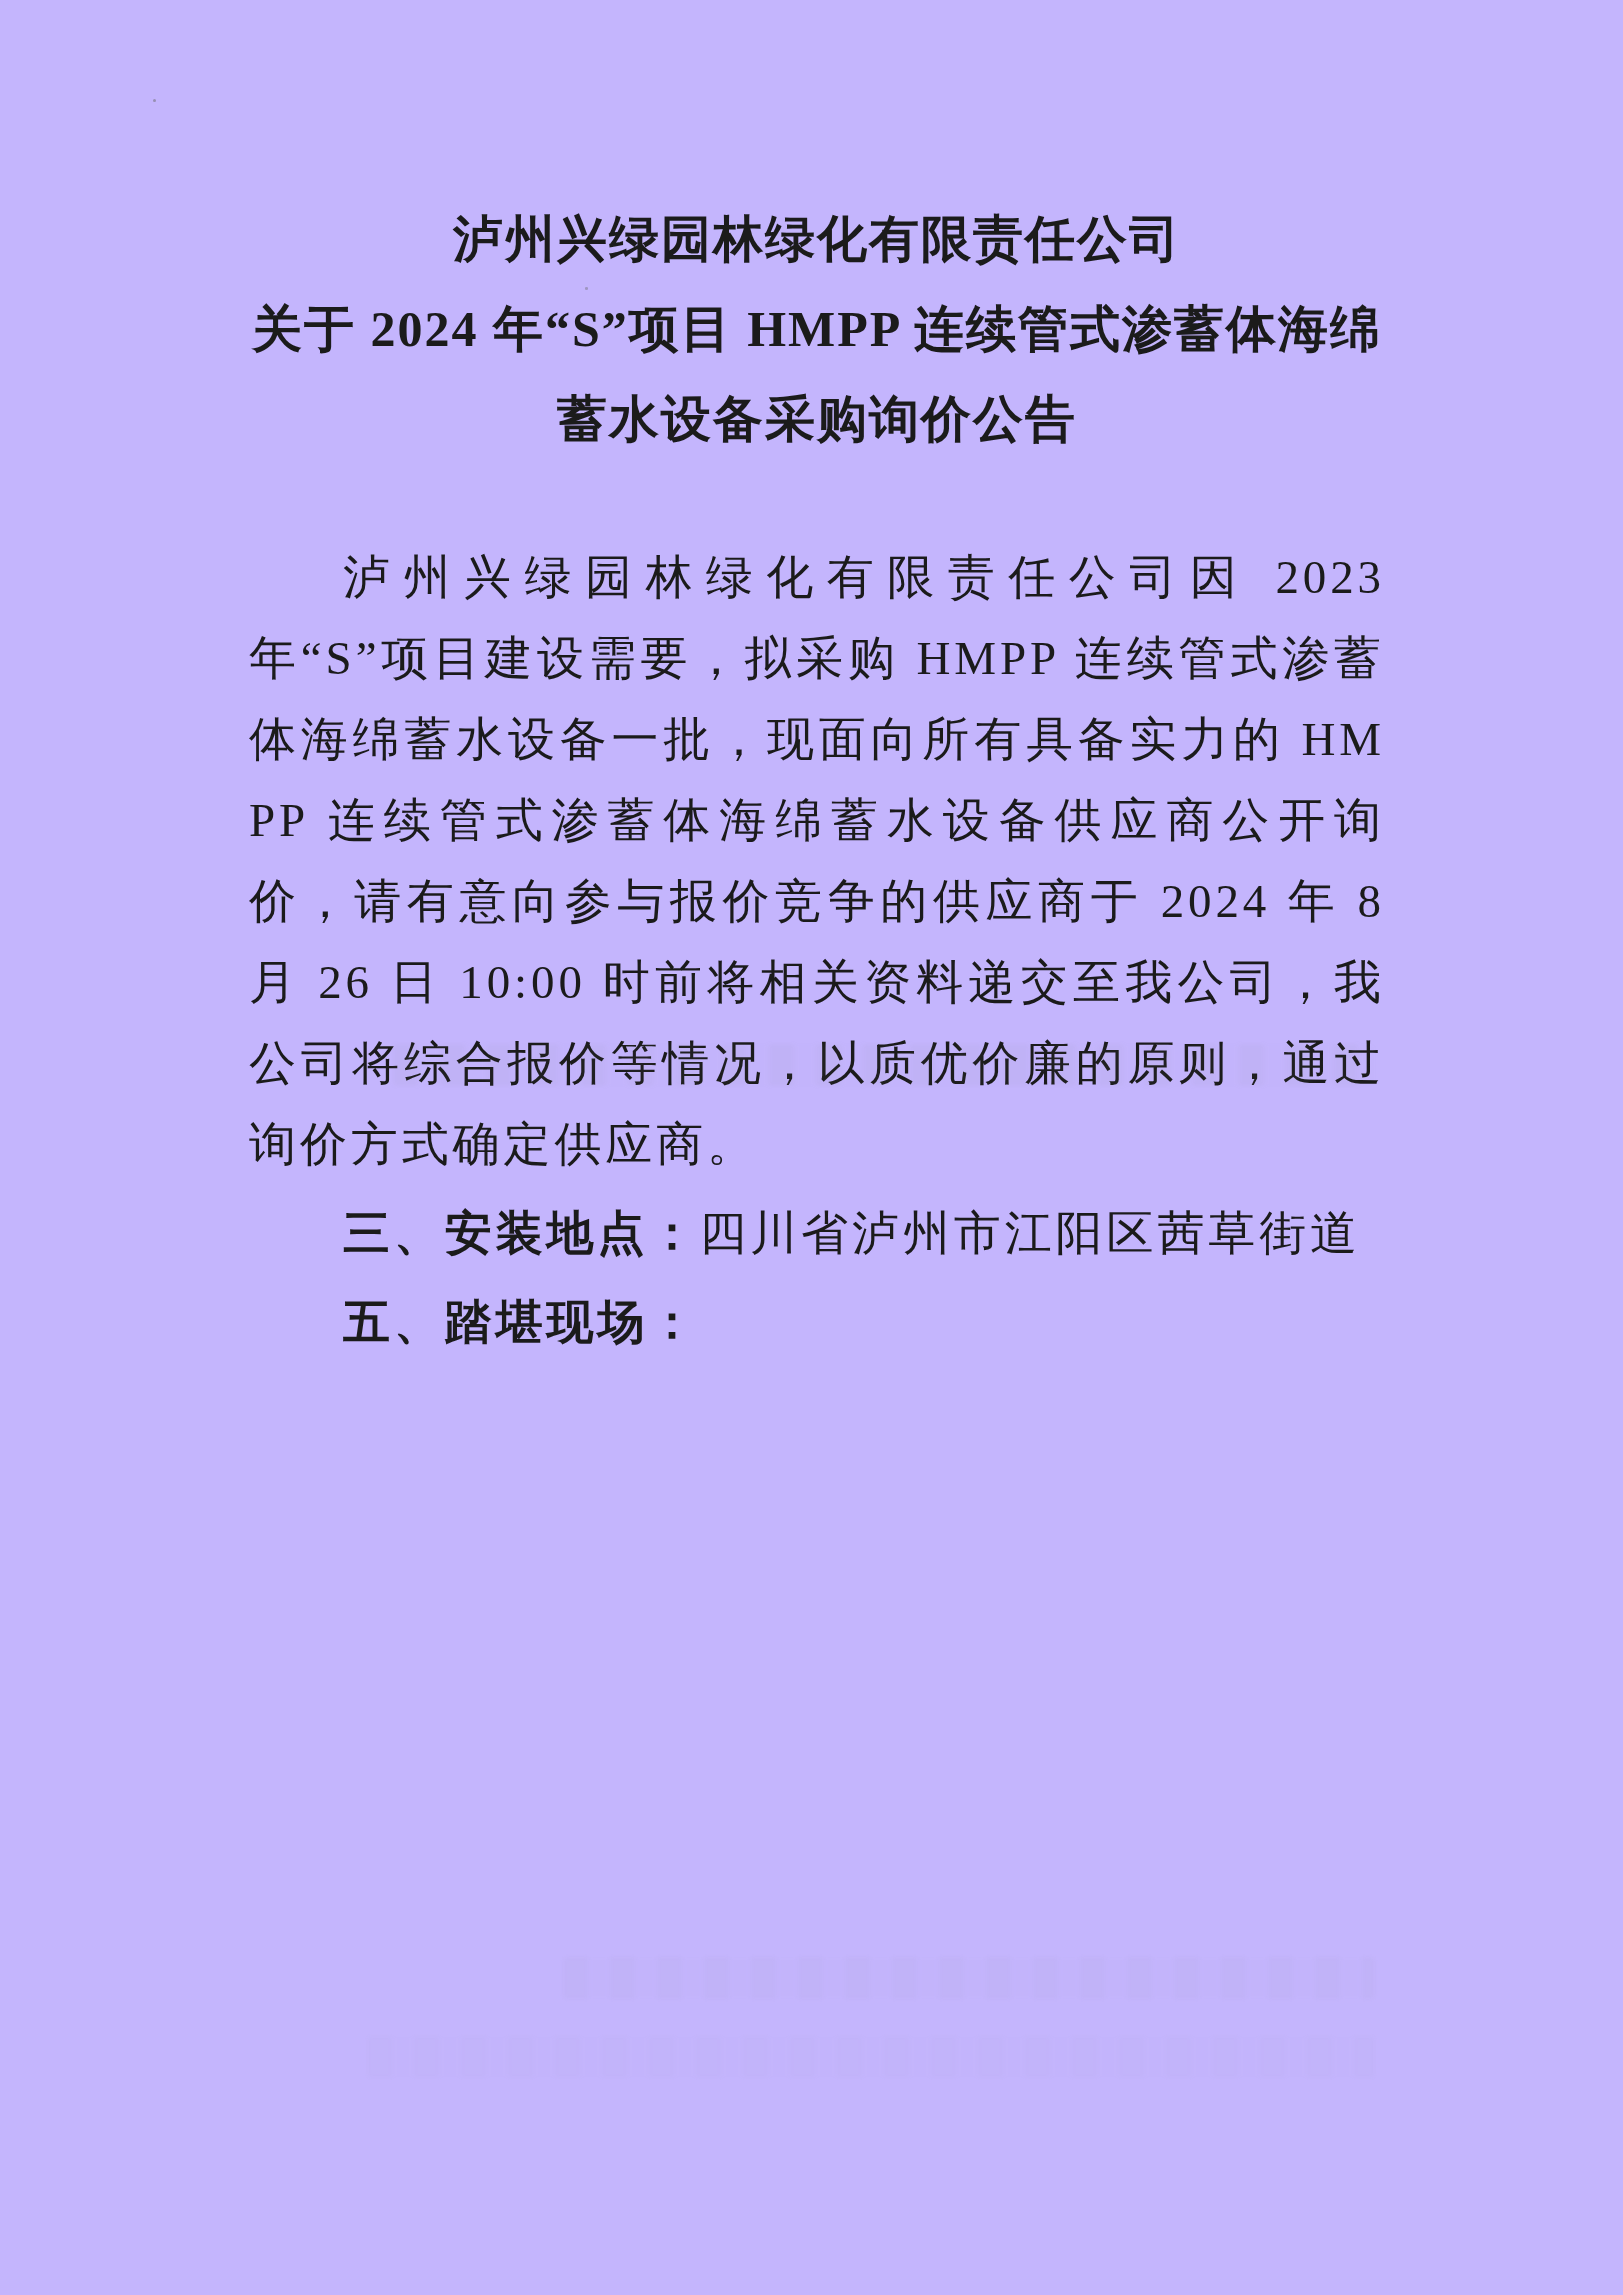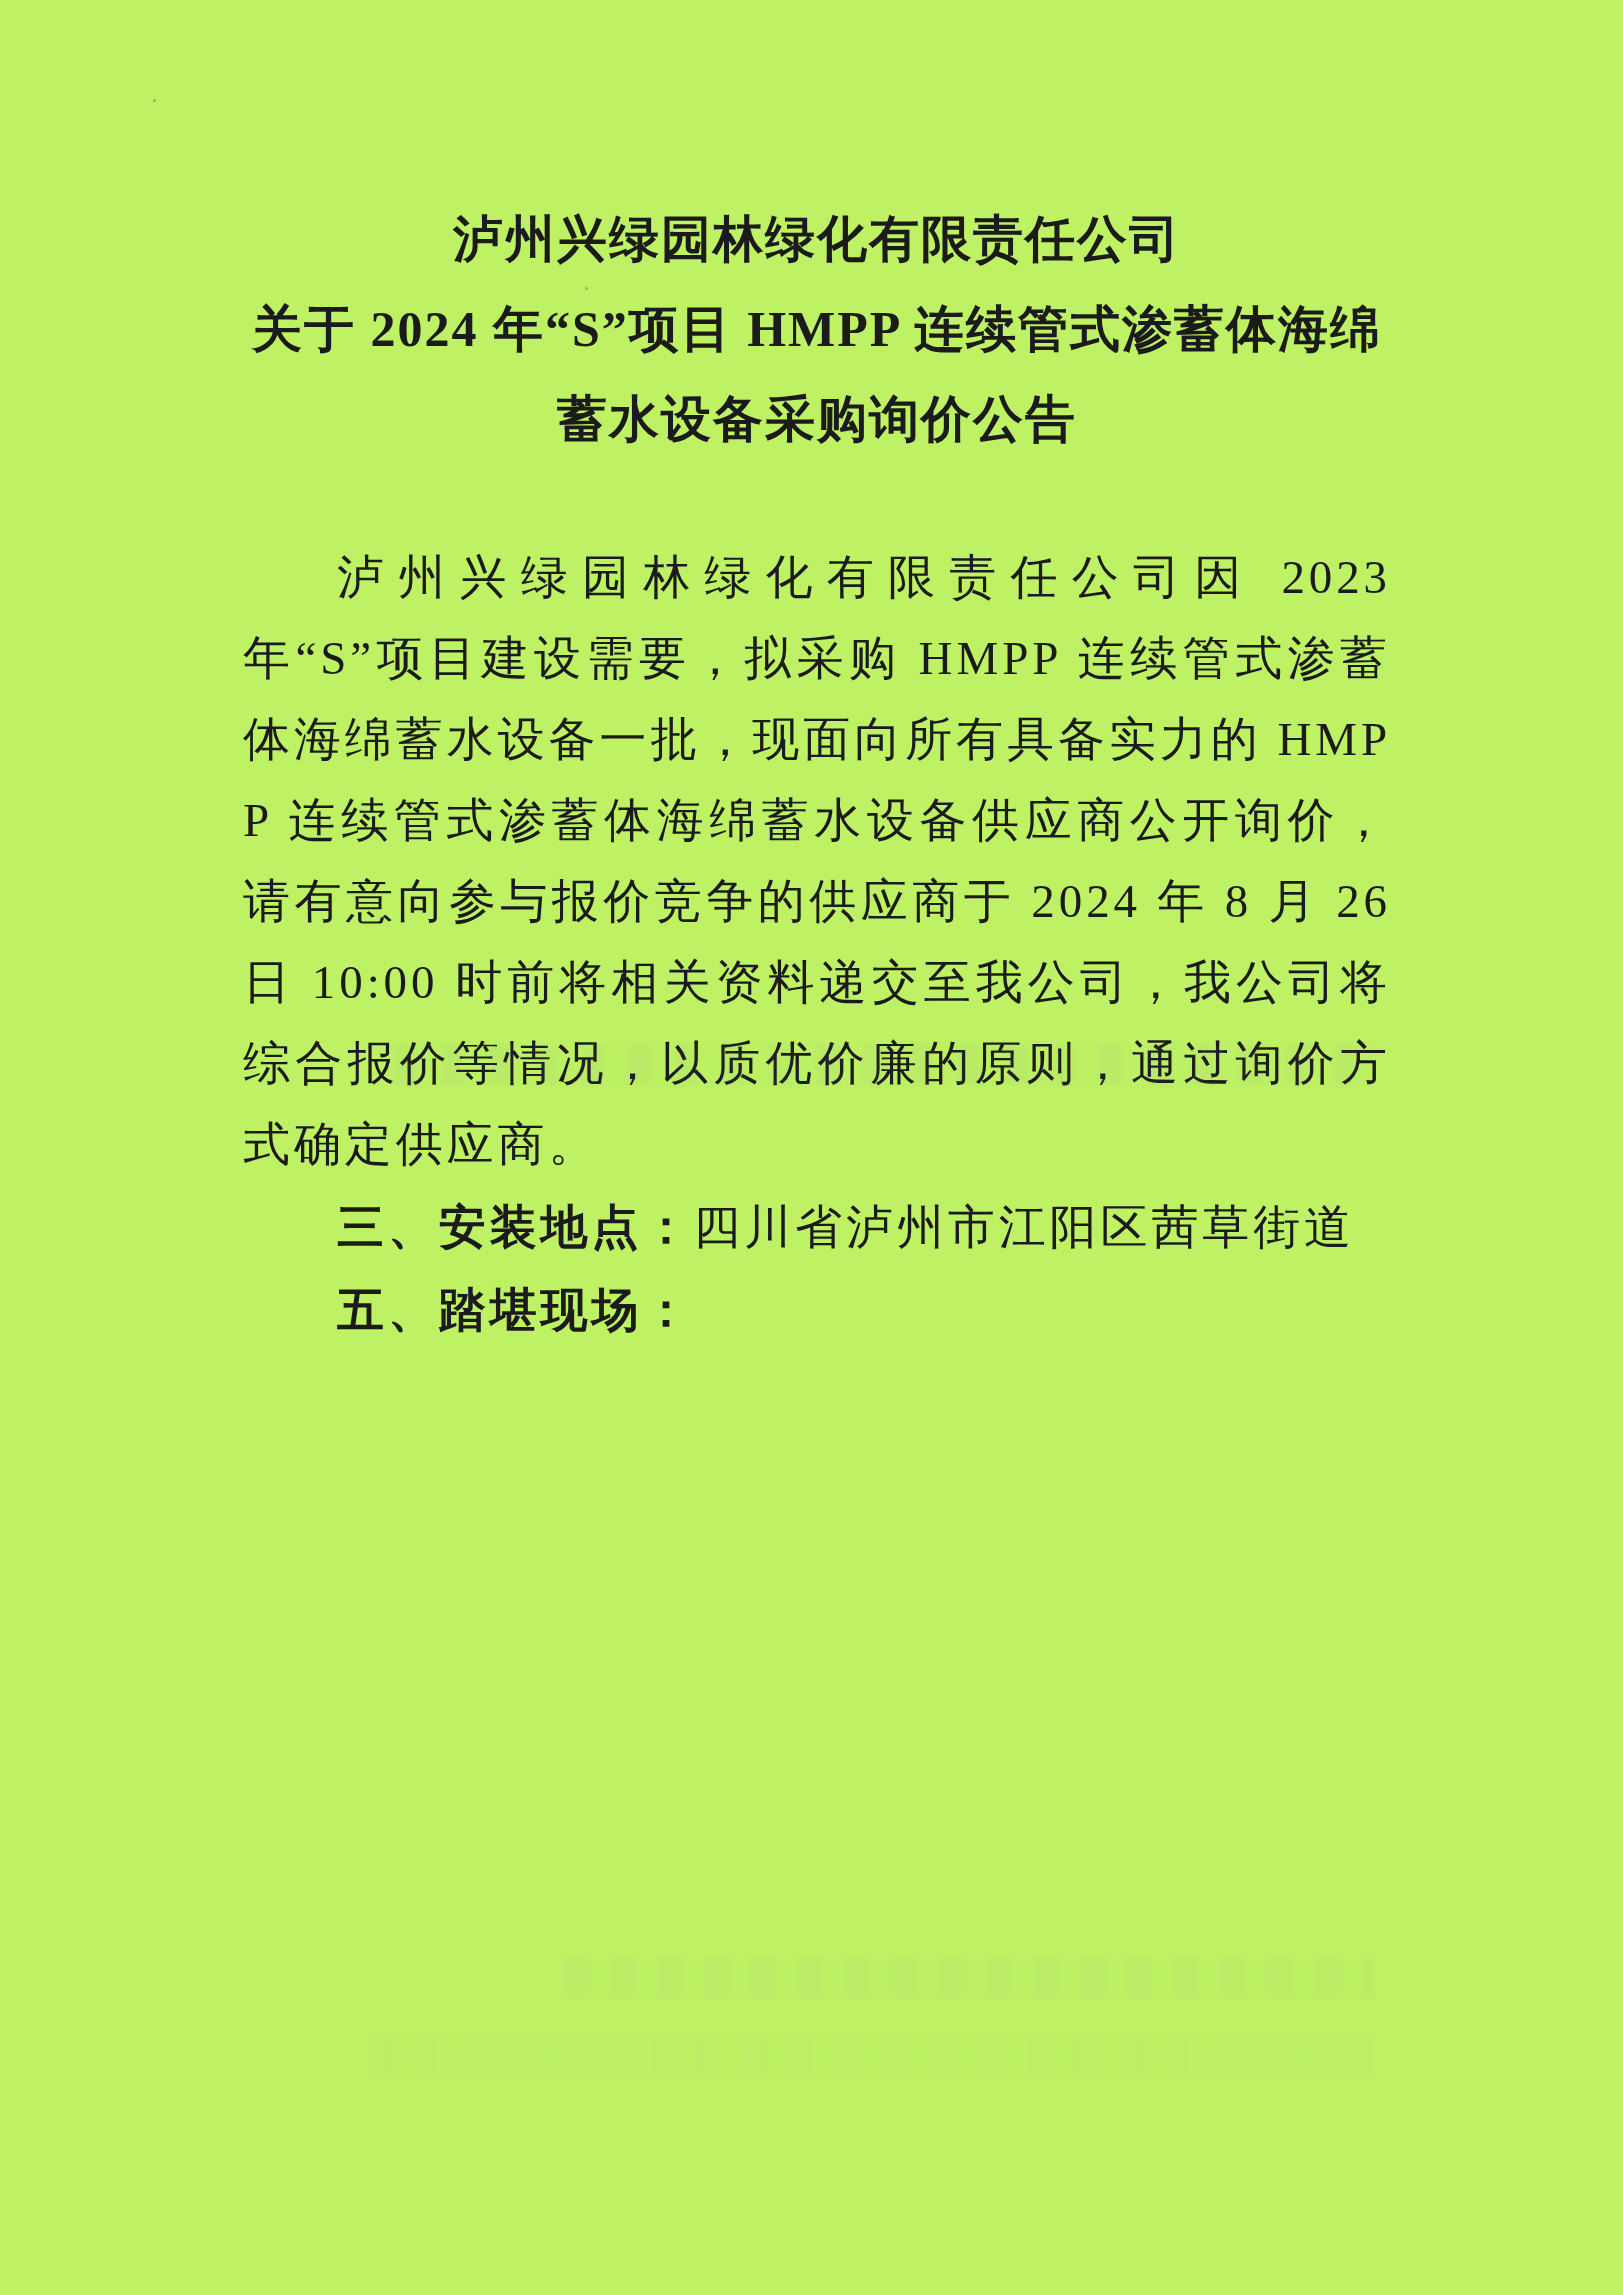--- a/index.html
+++ b/index.html
@@ -11,21 +11,21 @@
     height: 2295px;
     position: relative;
     background: #f2f2f0;
     font-family: "Liberation Serif", "DejaVu Serif", serif;
     color: #1b1b1b;
     overflow: hidden;
   }
   .paper {
     position: absolute;
     inset: 0;
-    background: #bef264;
+    background: #c4b5fd;
     text-decoration: underline;
   }
   .doc {
     position: absolute;
     left: 241px;
     top: 194px;
     width: 1152px;
   }
   .title {
     text-align: center;
@@ -40,21 +40,21 @@
   .body-text {
     margin-top: 73px;
     font-size: 47px;
     line-height: 81px;
     letter-spacing: 3.9px;
     text-align: justify;
     text-justify: inter-character;
     word-break: break-all;
   }
   .body-text p {
-    margin: 2px;
+    margin: 8px;
     text-indent: 2em;
   }
   .label {
     font-weight: 700;
   }
   .bold-run {
     font-weight: 700;
   }
   
   .bleed {

